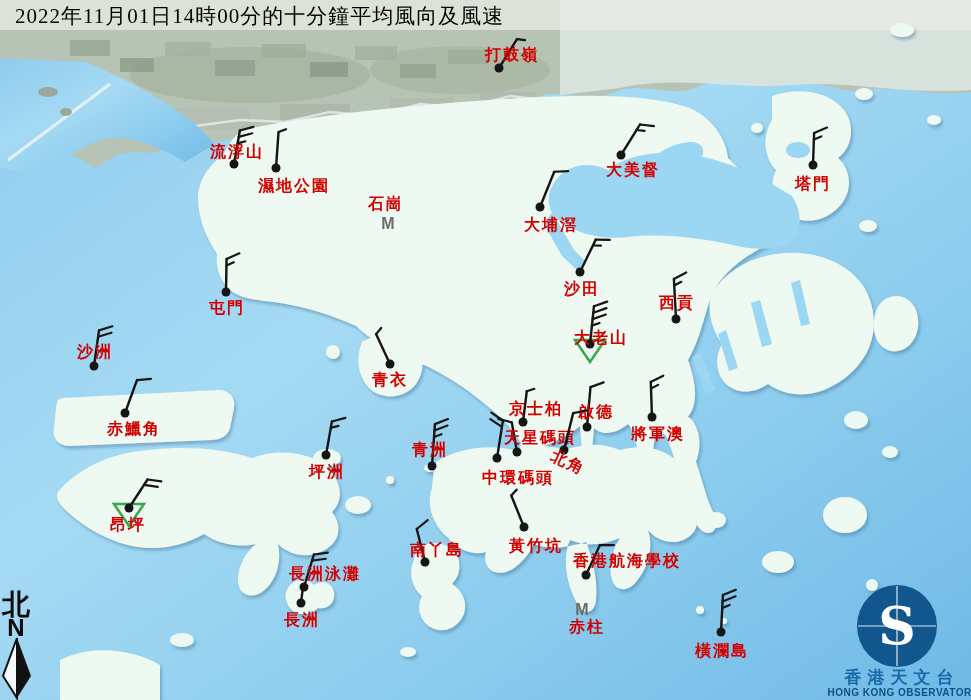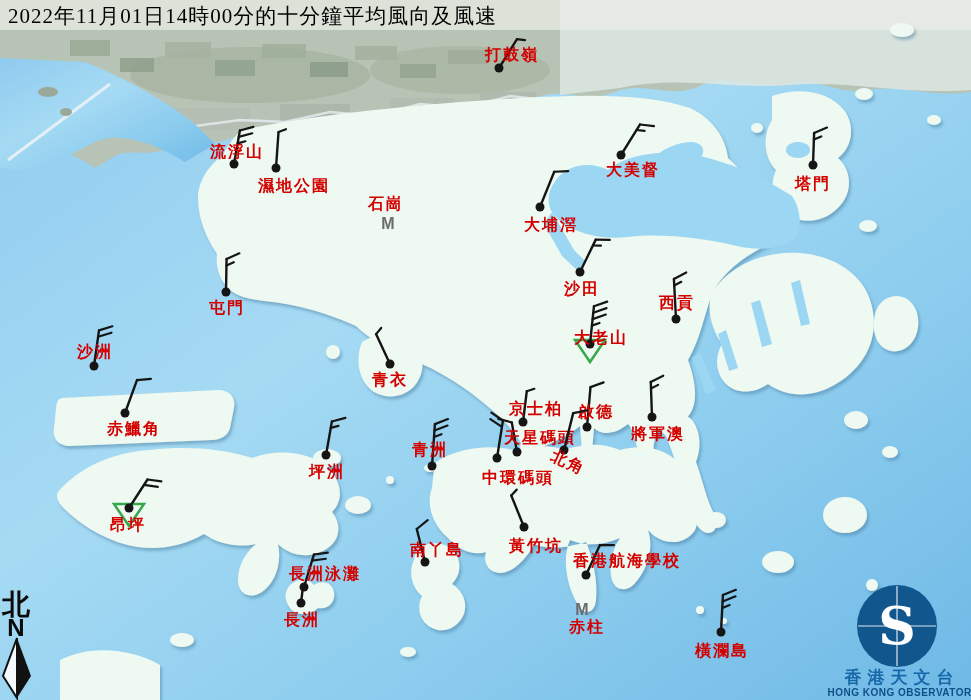--- a/index.html
+++ b/index.html
@@ -1,19 +1,19 @@
 <!DOCTYPE html>
 <html style="--label: #d40000; --missing: #6b6b6b;"><head>
 <meta charset="utf-8">
 <style>
   html,body{margin:0;padding:0;width:971px;height:700px;overflow:hidden;}
   .screen{position:relative;width:971px;height:700px;font-family:"Liberation Sans",sans-serif;background:#9bd2f0;}
   svg.map{position:absolute;left:0;top:0;}
   .page-title{
-    position:absolute;left:8px;top:2px;z-index:5;
+    position:absolute;left:15px;top:2px;z-index:5;
     font-family:"Liberation Serif","DejaVu Serif",serif;
     font-size:21px;color:#000;letter-spacing:1px;white-space:nowrap;font-weight:500;
   }
   text.station-label{
     fill:var(--label,#d40000);
     font-family:"Liberation Sans","DejaVu Sans",sans-serif;
     font-size:16px;font-weight:700;letter-spacing:2px;text-anchor:middle;
   }
   text.m-mark{
     fill:var(--missing,#6b6b6b);

